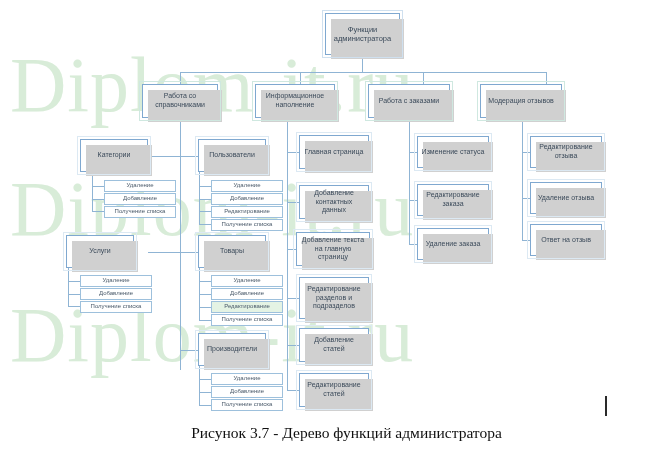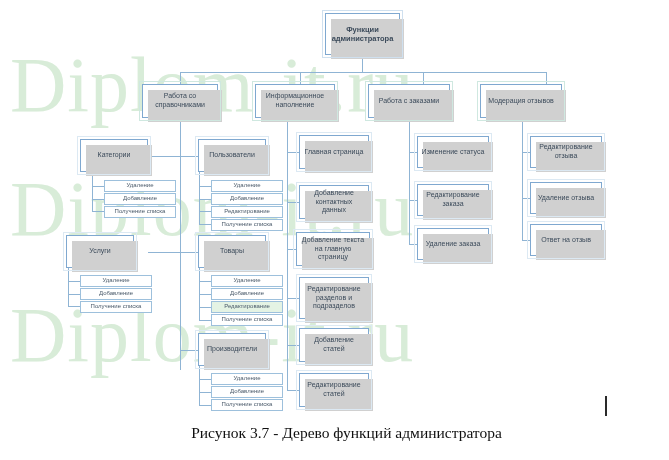--- a/index.html
+++ b/index.html
@@ -74,21 +74,21 @@
     width: 100%; height: 100%;
     background: #d0d0d0;
     z-index: -1;
   }
 
   .node.level0 {
     border: 1px solid #7fa8d0;
     outline: 1px solid #cfe0ef;
     outline-offset: 2px;
     font-size: 7.5px;
-    font-weight: bold;
+    font-weight: normal;
   }
   .node.level1 {
     border: 1px solid #7fa8d0;
     outline: 1px solid #cfe8e0;
     outline-offset: 2px;
     font-size: 7px;
   }
   .node.level2 {
     border: 1px solid #7fa8d0;
     outline: 1px solid #dce9f3;

